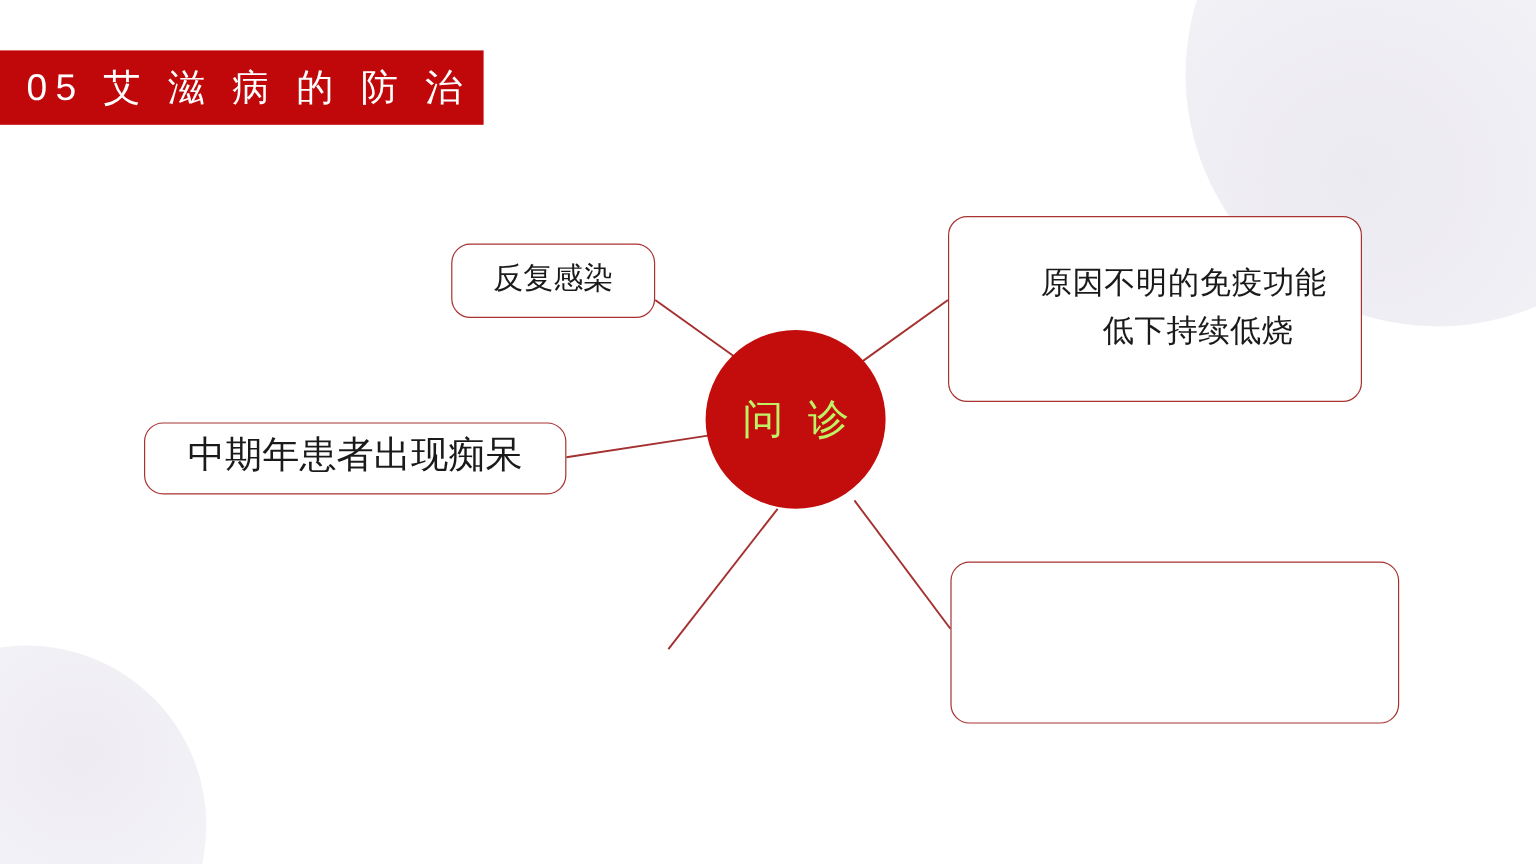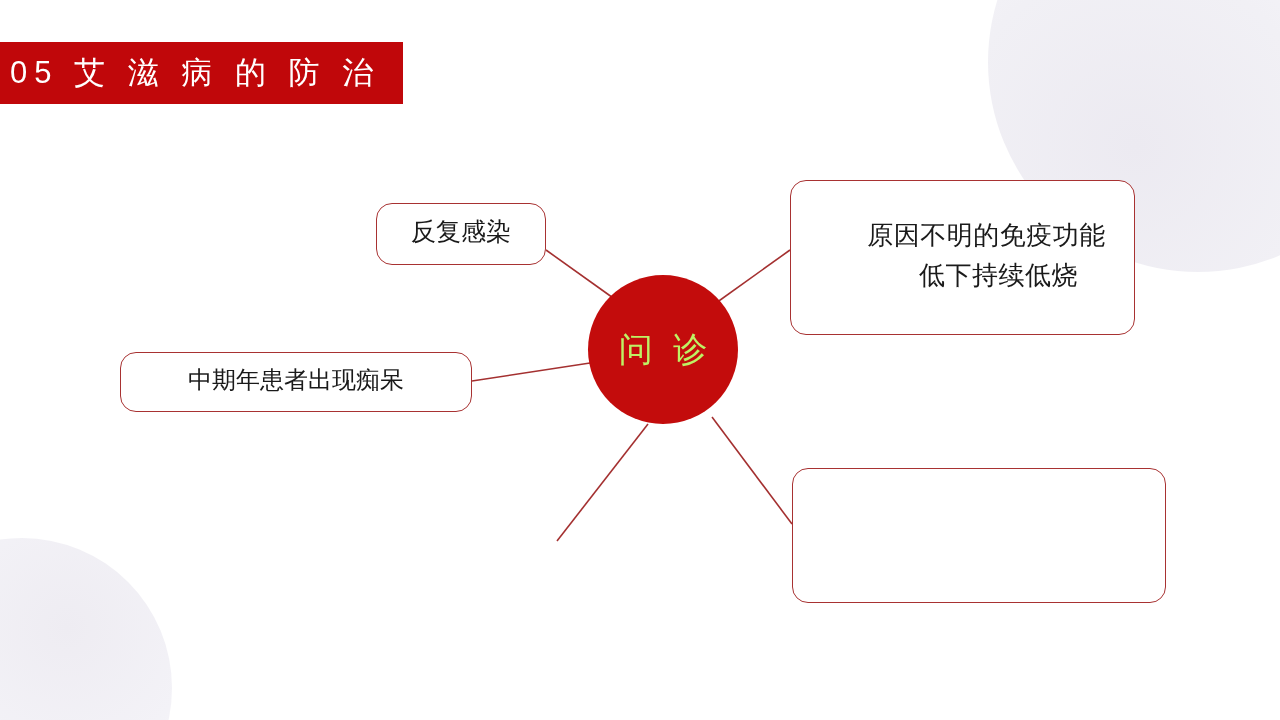--- a/index.html
+++ b/index.html
@@ -51,21 +51,21 @@
     height: 62px;
     background: #c0070a;
     display: flex;
     align-items: center;
   }
   #title-text {
     color: #ffffff;
     font-size: 31px;
     letter-spacing: 7px;
     font-family: "Liberation Sans", "DejaVu Sans", sans-serif;
-    padding-left: 10px;
+    padding-left: 22px;
     white-space: nowrap;
   }
 
   
   #connectors {
     position: absolute;
     left: 0;
     top: 0;
     width: 1280px;
     height: 720px;
@@ -114,21 +114,21 @@
     line-height: 1.52;
     font-family: Liberation Mono, monospace;
     white-space: nowrap;
   }
   .node-box .line {
     display: block;
   }
 
   #box-repeat-infection { left: 376px; top: 203px;  width: 170px; height: 62px;  font-size: 25px; }
   #box-immune-fever     { left: 790px; top: 180px;  width: 345px; height: 155px; padding-left: 48px; }
-  #box-dementia         { left: 120px; top: 352px;  width: 352px; height: 60px;  font-size: 24px; }
+  #box-dementia         { left: 120px; top: 352px;  width: 352px; height: 60px;  font-size: 31px; }
   #box-lymph            { left: 263px; top: 493px;  width: 294px; height: 137px; }
   #box-diarrhea         { left: 792px; top: 468px;  width: 374px; height: 135px; }
 
   #box-immune-fever .line-1 { letter-spacing: 0.5px; }
   #box-immune-fever .line-2 { letter-spacing: 0.5px; margin-left: 24px; }
   #box-diarrhea .line { letter-spacing: 0px; }
 </style>
 </head>
 <body>
 

